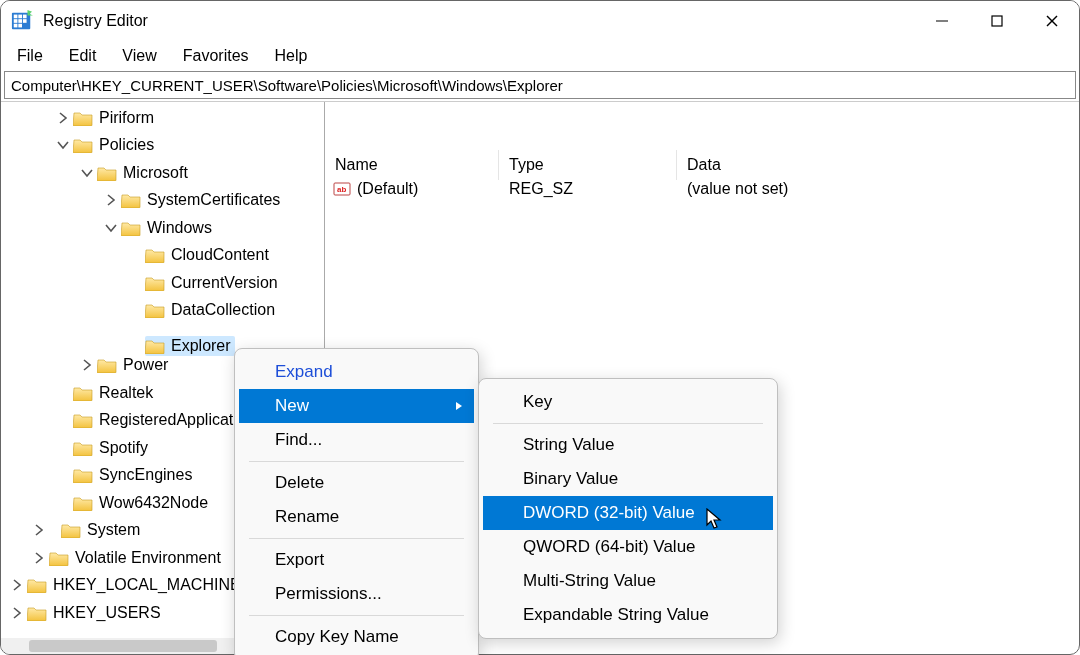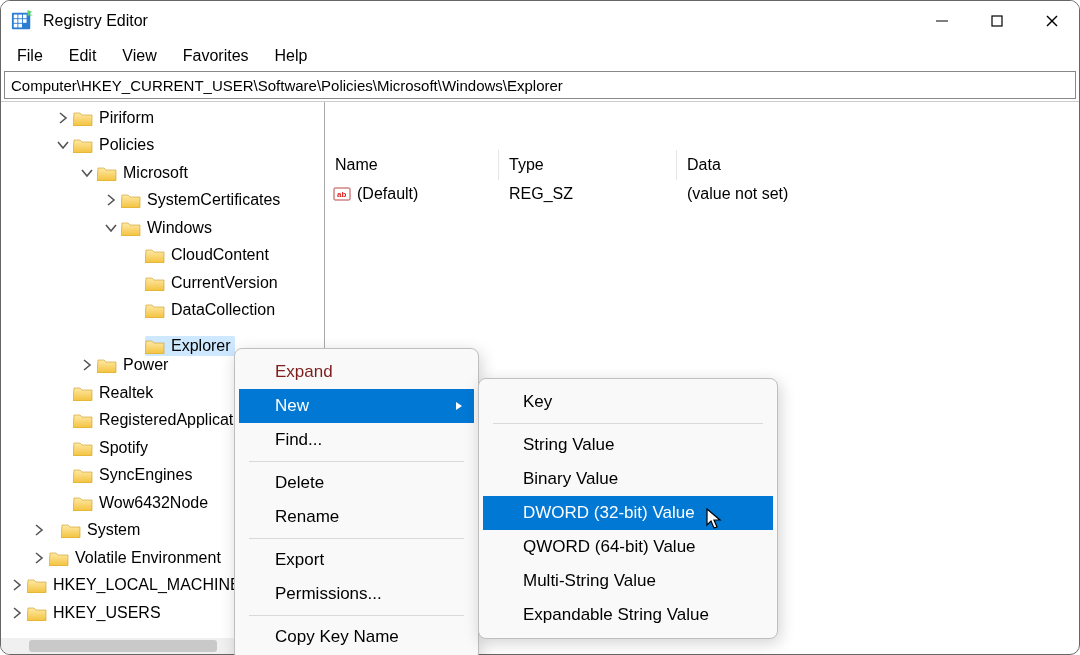--- a/index.html
+++ b/index.html
@@ -150,21 +150,21 @@
     display: flex;
     align-items: center;
     border-right: 1px solid #e5e5e5;
   }
   .listheader .col.name { width: 174px; }
   .listheader .col.type { width: 178px; }
   .listheader .col.data { flex: 1; border-right: none; }
   .listrow {
     display: flex;
     height: 28px;
-    align-items: center;
+    align-items: flex-start;
     font-size: 16px;
   }
   .listrow .value-icon {
     width: 18px; height: 18px;
     margin: 0 6px 0 8px;
     flex-shrink: 0;
   }
   .listrow .cell.name { width: 174px; display: flex; align-items: center; }
   .listrow .cell.type { width: 178px; padding-left: 10px; }
   .listrow .cell.data { flex: 1; padding-left: 10px; }
@@ -183,21 +183,21 @@
   .ctxmenu .cmi {
     padding: 7px 28px 7px 36px;
     display: flex;
     align-items: center;
     position: relative;
   }
   .ctxmenu .cmi.highlight {
     background: #0078d4;
     color: #fff;
   }
-  .ctxmenu .cmi.disabled { color: #7f1d1d; }
+  .ctxmenu .cmi.disabled { color: #1d4ed8; }
   .ctxmenu .sep {
     height: 1px;
     background: #d9d9d9;
     margin: 4px 10px;
   }
   .ctxmenu .cmi .sub-arrow {
     position: absolute;
     right: 10px;
   }
   .ctxmenu .cmi .sub-arrow svg { width: 10px; height: 10px; }

